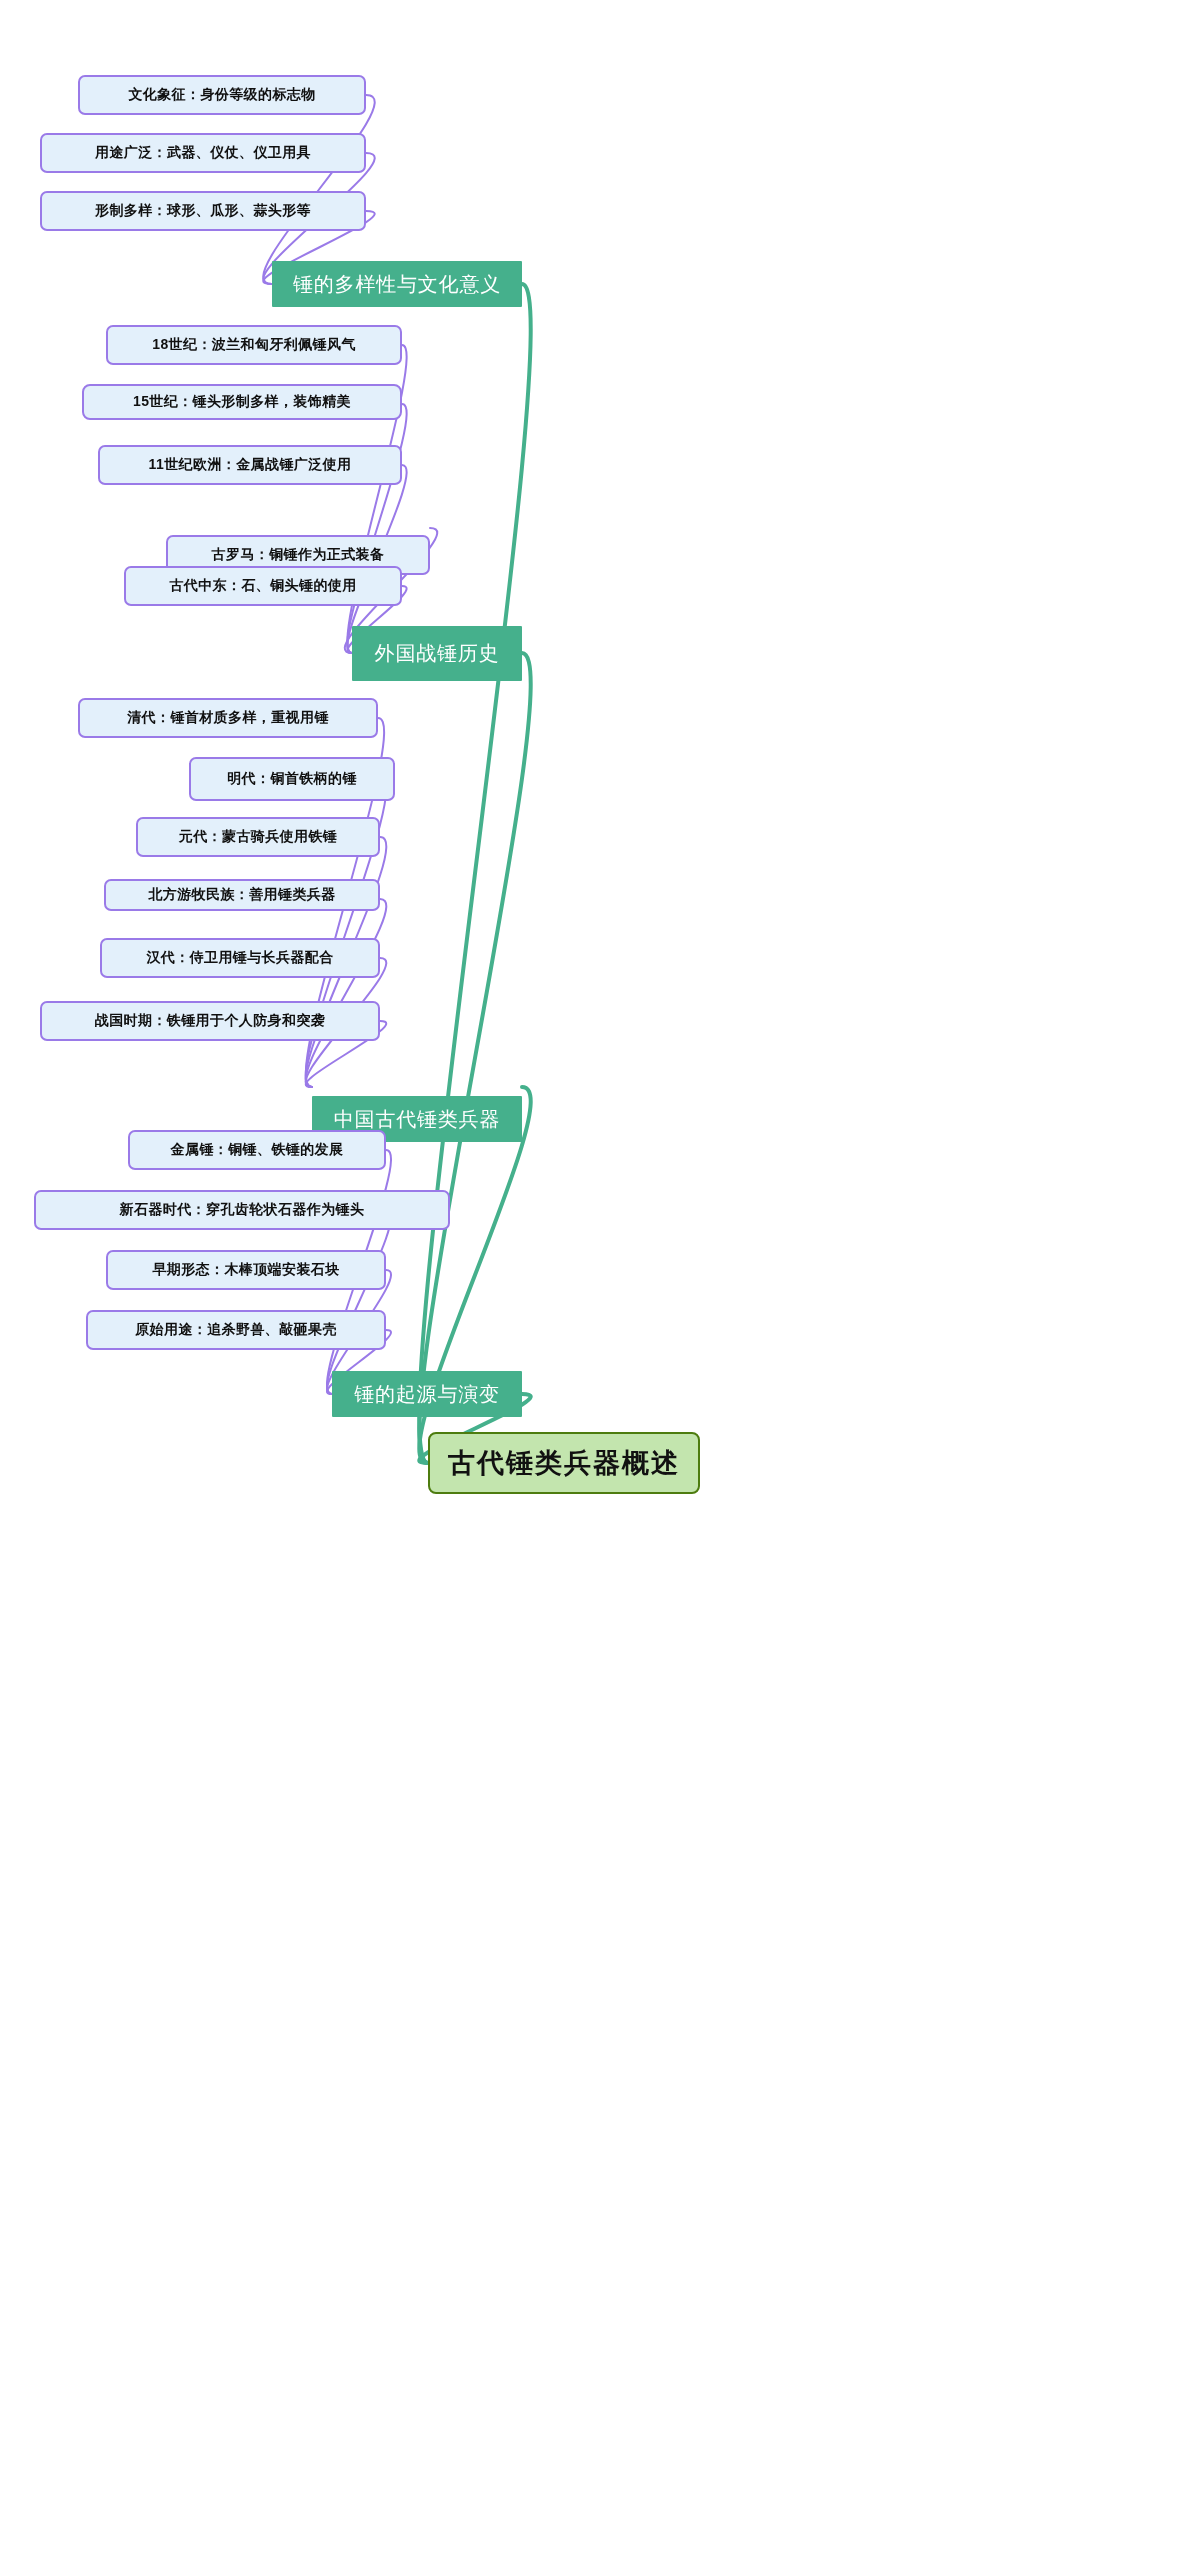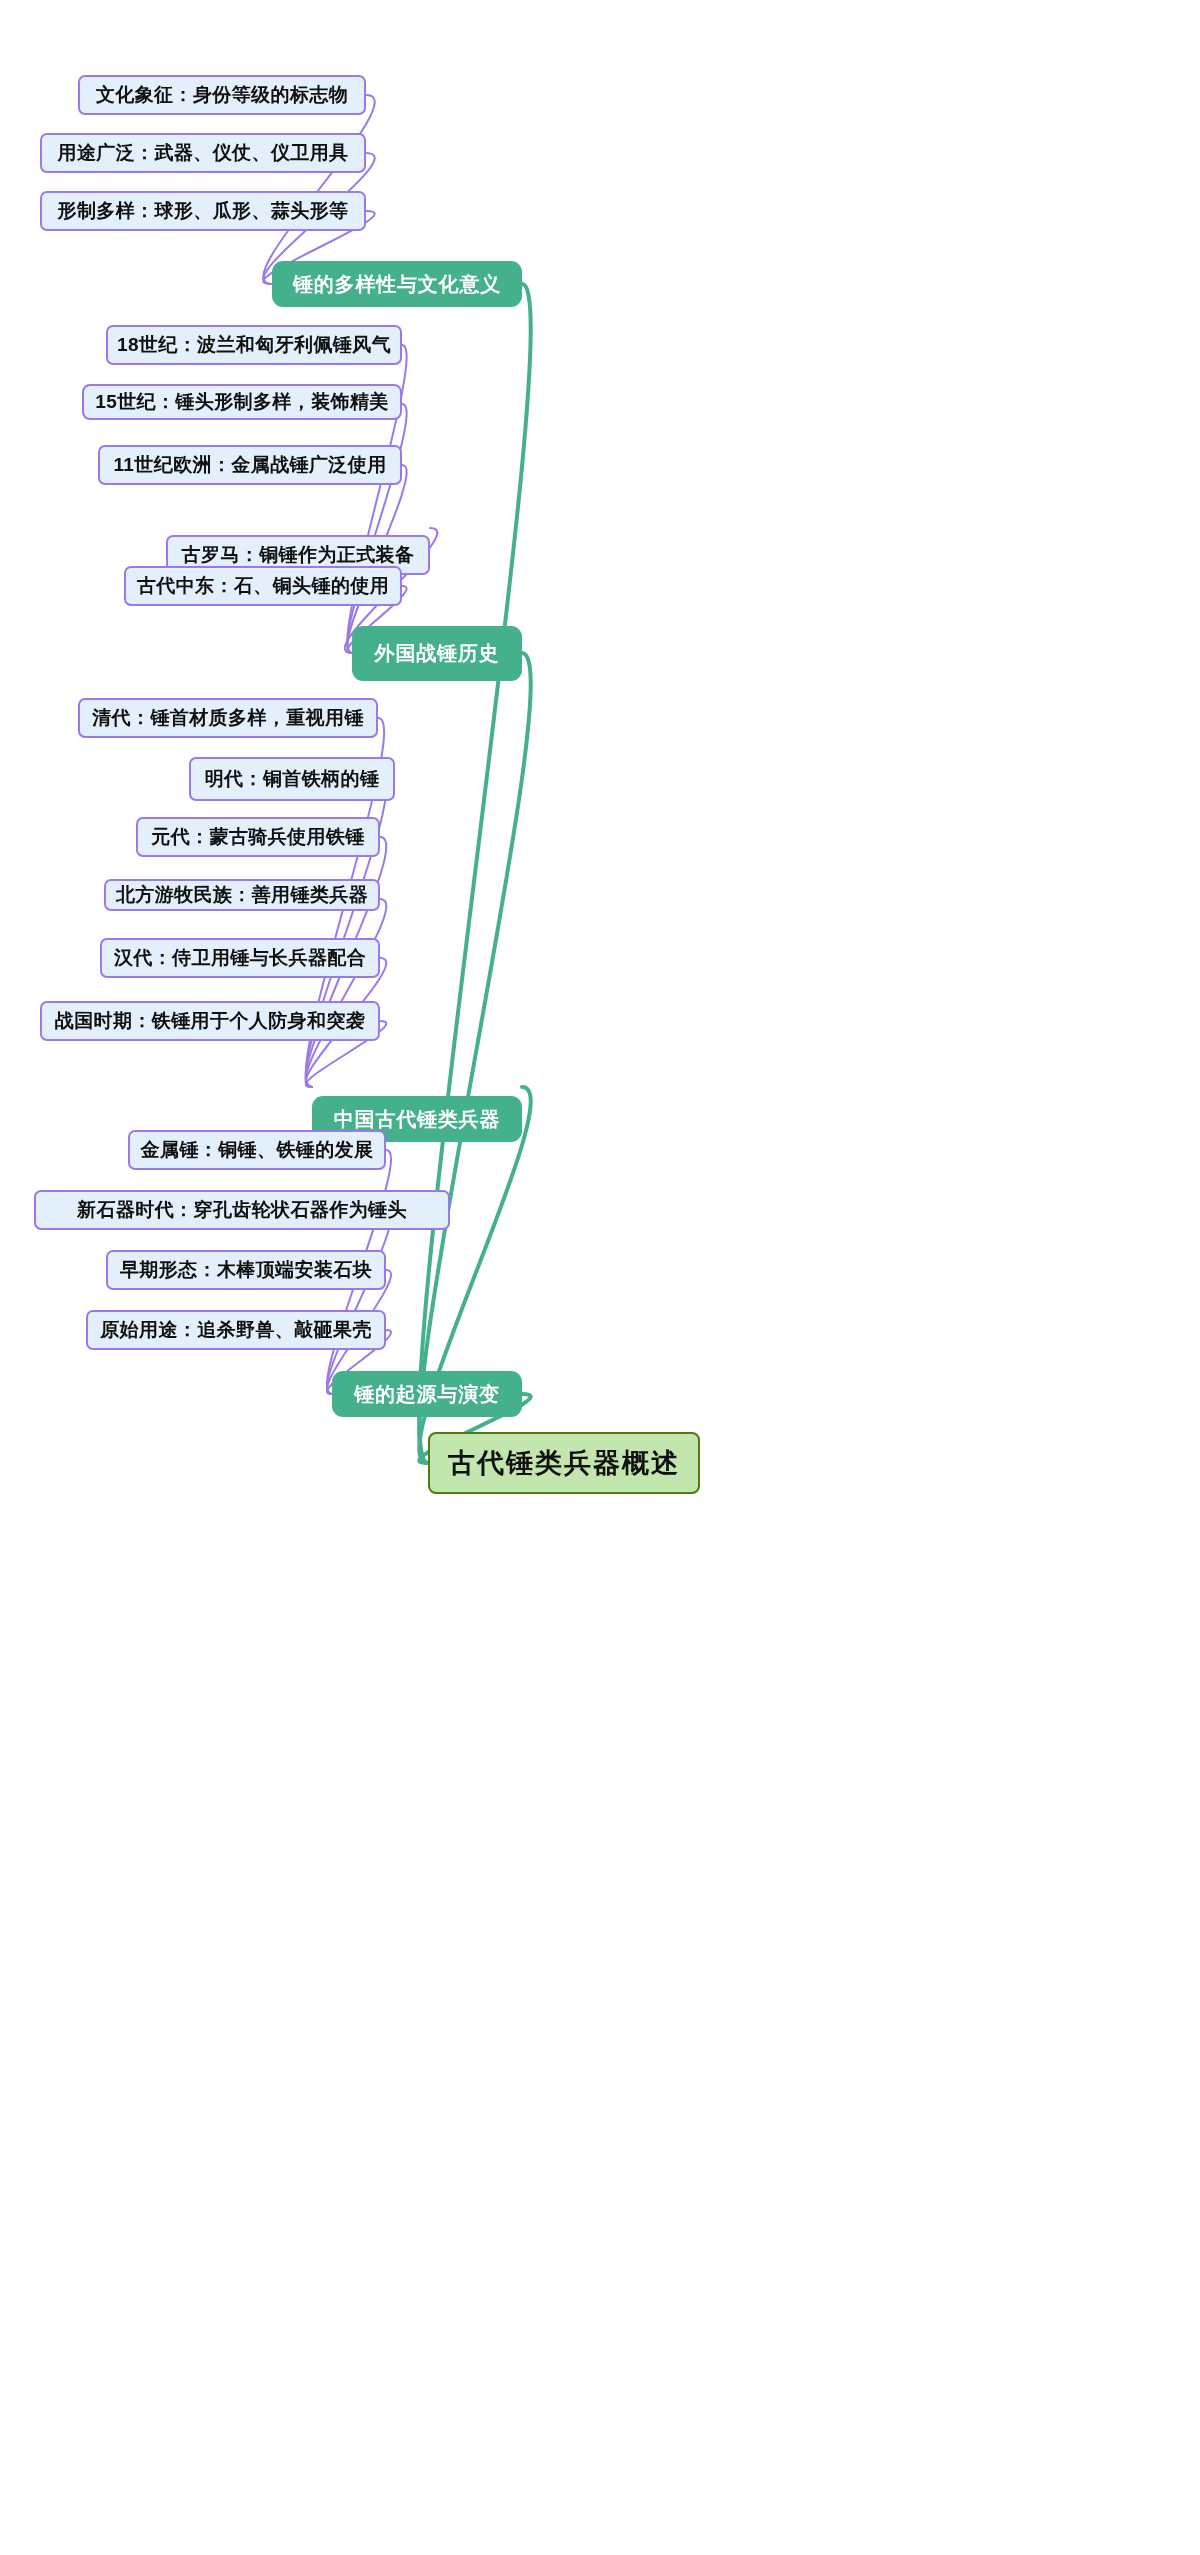--- a/index.html
+++ b/index.html
@@ -32,34 +32,34 @@
     align-items: center;
     justify-content: center;
     white-space: nowrap;
   }
   
   .leaf {
     background: #e3f0fb;
     border: 2px solid #9a7ae8;
     border-radius: 7px;
     color: #101010;
-    font-size: 19px;
+    font-size: 14px;
     font-weight: 700;
     letter-spacing: 0.4px;
     padding: 0 14px;
     height: 40px;
   }
   
   .branch {
     background: #45b08c;
     border: none;
-    border-radius: 11px;
+    border-radius: 1px;
     color: #ffffff;
     font-size: 20px;
-    font-weight: 700;
+    font-weight: 400;
     letter-spacing: 0.8px;
     padding: 0 18px;
     height: 46px;
   }
   
   .root {
     background: #c3e5ae;
     border: 2px solid #4d7c0f;
     border-radius: 8px;
     color: #111111;

